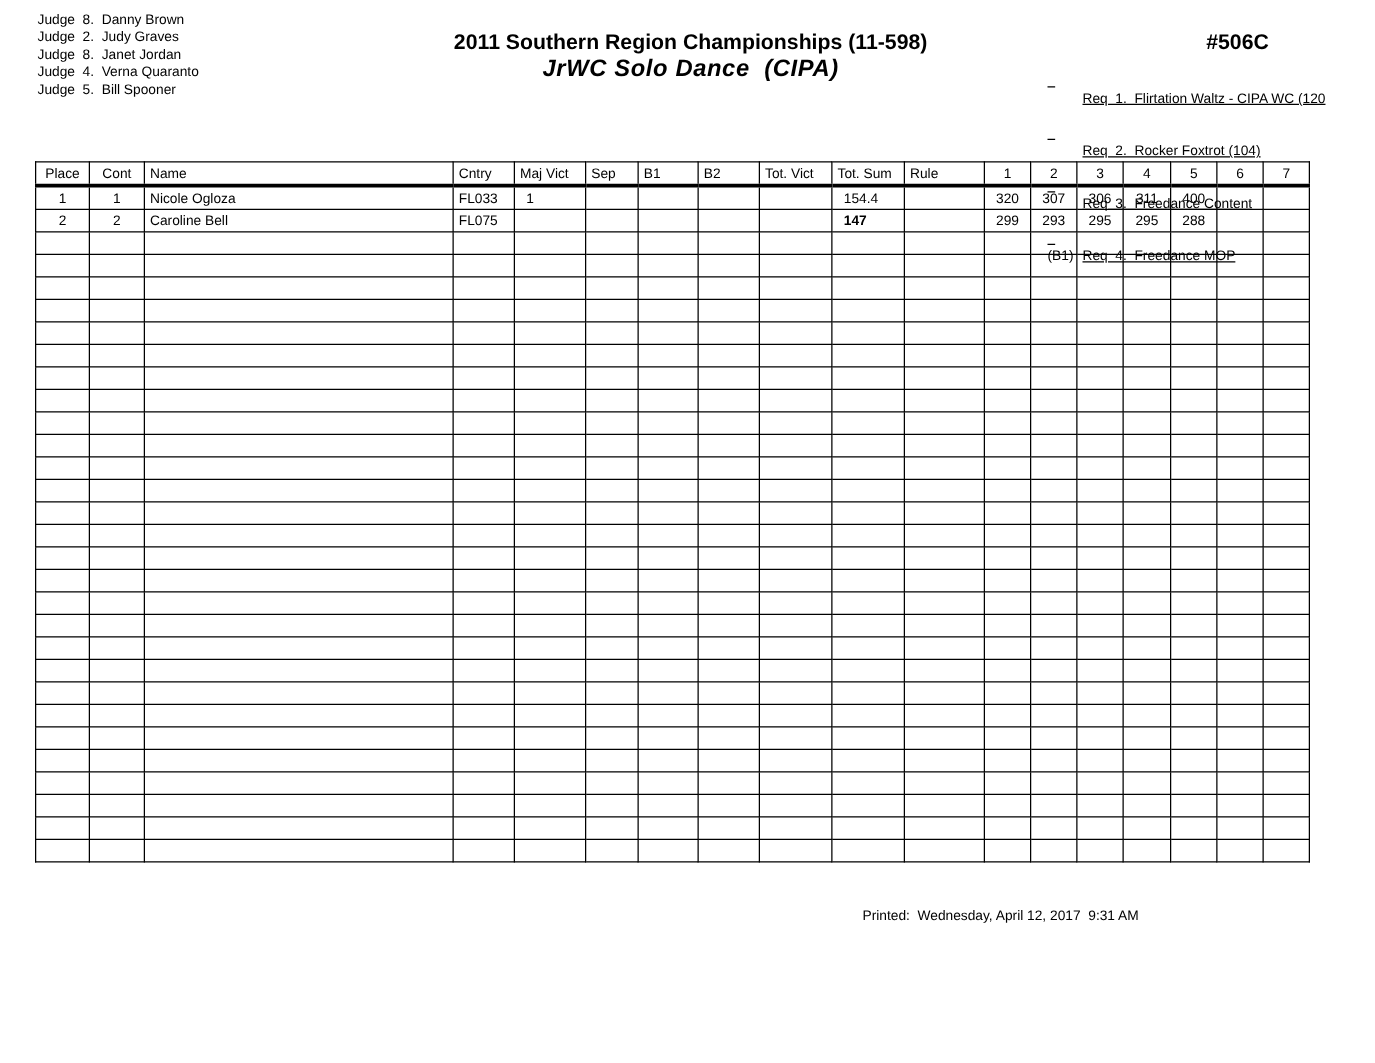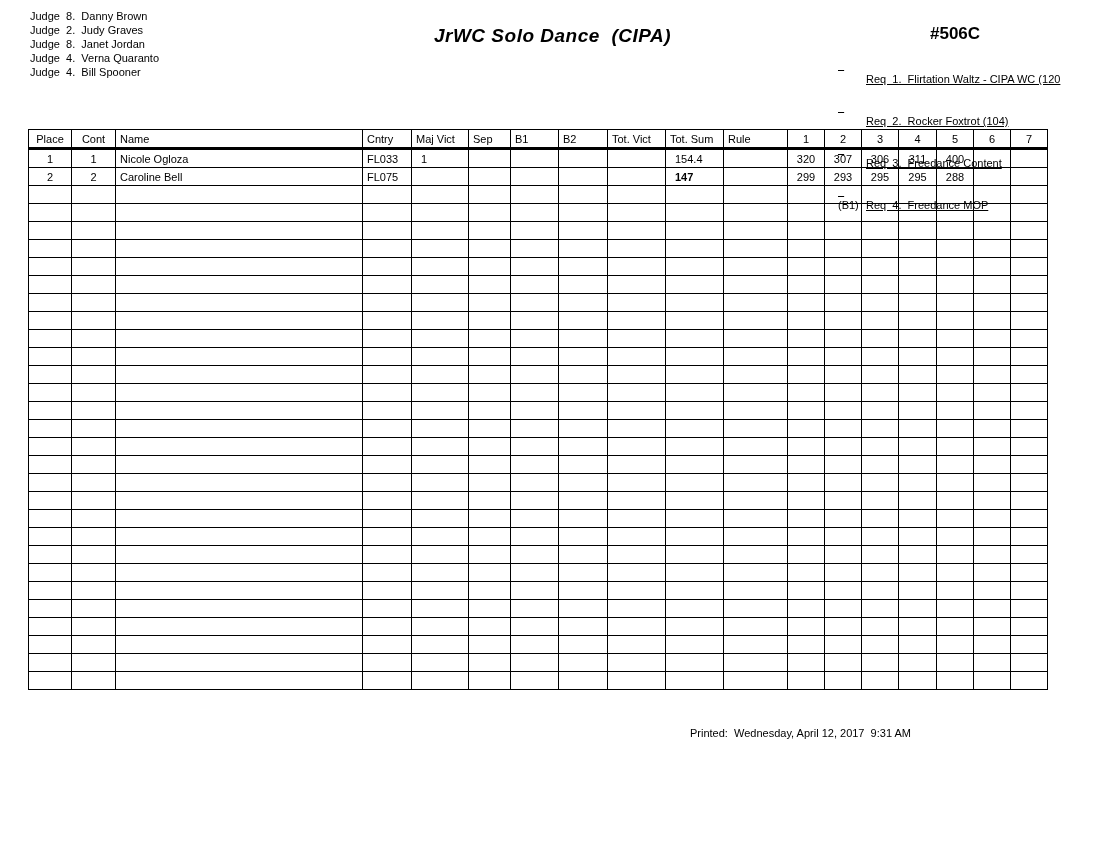--- a/index.html
+++ b/index.html
@@ -5,45 +5,46 @@
   html, body { margin: 0; padding: 0; background: #ffffff; }
   body { width: 1100px; height: 850px; position: relative; overflow: hidden;
          font-family: "Liberation Sans", sans-serif; color: #000; }
   .judges { position: absolute; left: 30px; top: 9px; font-size: 11px; line-height: 14px; }
   .judges div { white-space: pre; }
   .center-head { position: absolute; left: 300px; width: 505px; top: 24px; text-align: center; }
   .title1 { font-weight: bold; font-size: 17px; line-height: 20px; }
   .title2 { font-size: 14px; line-height: 18px; }
   .title3 { font-weight: bold; font-size: 19px; line-height: 24px; letter-spacing: 0.5px; white-space: pre; font-style: italic; }
   .title4 { font-size: 16px; line-height: 22px; }
-  .event-no { position: absolute; left: 930px; width: 120px; top: 24px; 
+  .event-no { position: absolute; left: 930px; width: 120px; top: 24px; text-align: center;
               font-weight: bold; font-size: 17px; line-height: 20px; }
   .reqs { position: absolute; left: 838px; top: 44px; font-size: 11px; line-height: 14px; white-space: pre; text-decoration: underline; }
   .reqs .pre { display: inline-block; width: 28px; }
   table.results { position: absolute; left: 28px; top: 129px; border-collapse: collapse;
                   font-size: 11px; table-layout: fixed; }
   table.results th, table.results td { border: 1.5px solid #000; height: 17px; padding: 0 4px;
                   font-weight: normal; white-space: nowrap; overflow: hidden; }
   table.results thead th { border-bottom: 3px solid #000; height: 17px; }
   .c { text-align: center; }
   .l { text-align: left; }
   .printed { position: absolute; left: 690px; top: 727px; font-size: 11px; white-space: pre; }
 </style>
 </head>
 <body>
 
 <div class="judges">
   <div>Judge  8.  Danny Brown</div>
   <div>Judge  2.  Judy Graves</div>
   <div>Judge  8.  Janet Jordan</div>
   <div>Judge  4.  Verna Quaranto</div>
-  <div>Judge  4.  Bill Spooner</div>
+  <div>Judge  5.  Bill Spooner</div>
 </div>
 
 <div class="center-head">
+  <div class="title1">2011 Southern Region Championships (11-598)</div>
   <div class="title3">JrWC Solo Dance  (CIPA)</div>
 </div>
 
 <div class="event-no">#506C</div>
 
 <div class="reqs">
   <div><span class="pre"></span><span>Req  1.  Flirtation Waltz - CIPA WC (120</span></div>
   <div><span class="pre"></span><span>Req  2.  Rocker Foxtrot (104)</span></div>
   <div><span class="pre"></span><span>Req  3.  Freedance Content</span></div>
   <div><span class="pre">(B1)</span><span>Req  4.  Freedance MOP</span></div>

